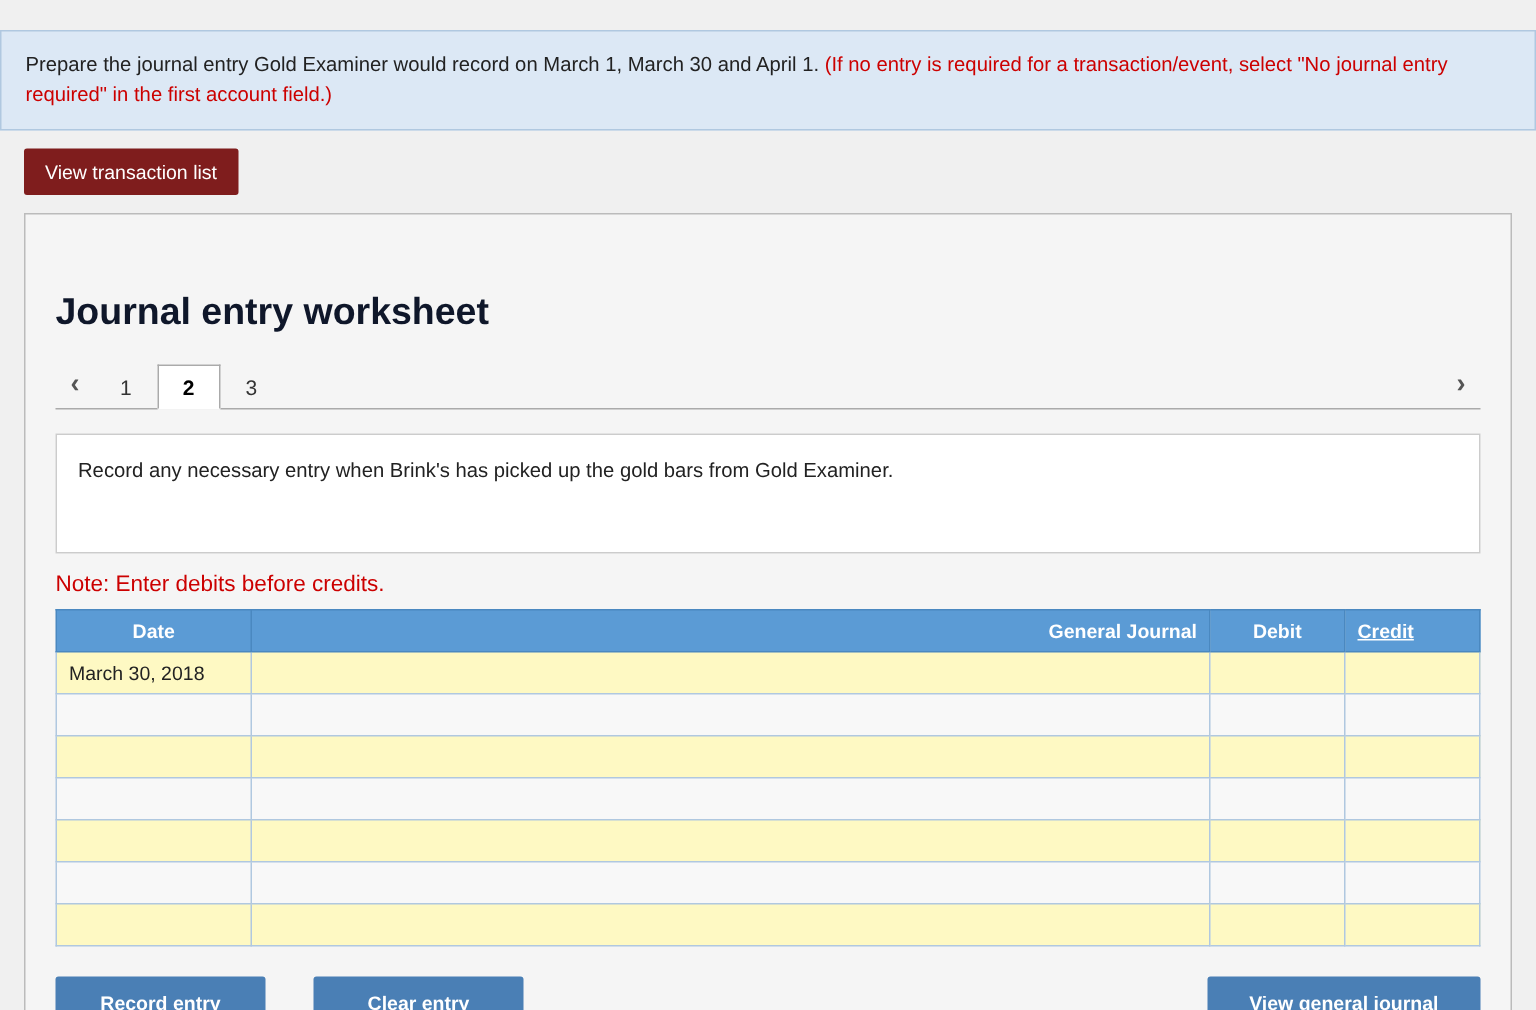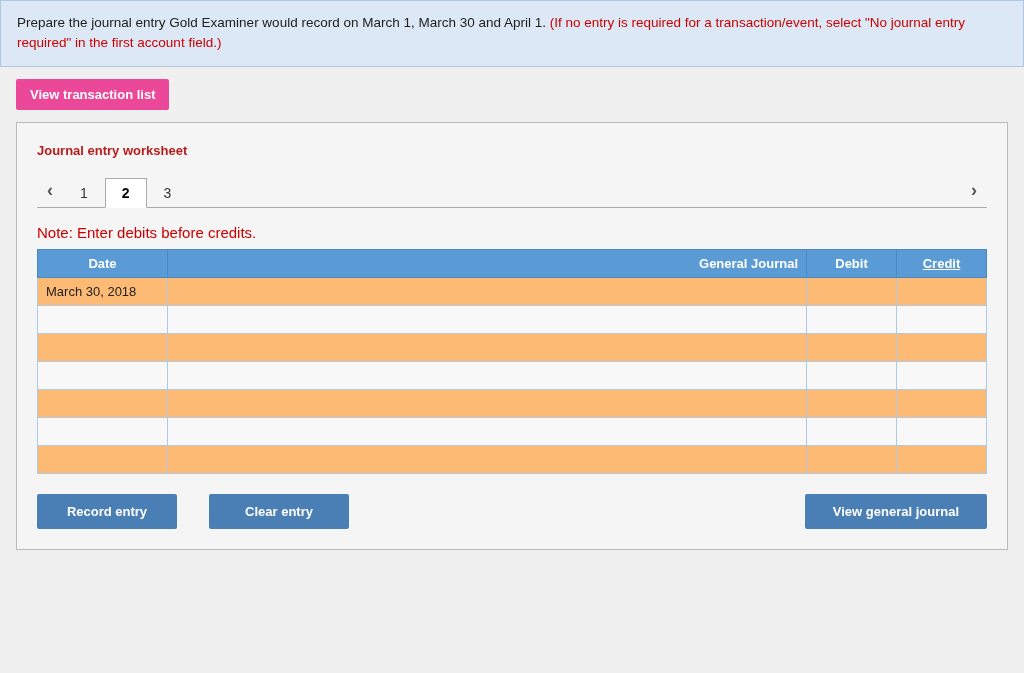--- a/index.html
+++ b/index.html
@@ -11,50 +11,52 @@
       min-height: 673px;
     }
 
     .top-instruction {
       background: #dce8f5;
       border: 1px solid #b0c8e0;
       padding: 12px 16px;
       font-size: 13.5px;
       line-height: 1.5;
       color: #222;
+      margin-top: 20px;
     }
     .top-instruction .red-text {
       color: #cc0000;
     }
 
     .view-transaction-btn {
       display: inline-block;
       margin: 12px 16px;
-      background: #ec4899;
+      background: #7f1d1d;
       color: white;
       font-size: 13px;
-      font-weight: bold;
+      font-weight: normal;
       padding: 8px 14px;
       border: none;
       cursor: pointer;
       border-radius: 2px;
     }
 
     .worksheet-container {
       background: #f5f5f5;
       border: 1px solid #bbb;
       margin: 0 16px 16px 16px;
       padding: 20px;
     }
 
     .worksheet-title {
-      font-size: 13px;
+      font-size: 25px;
       font-weight: bold;
       margin-bottom: 16px;
-      color: #b91c1c;
+      color: #0f172a;
+      margin-top: 31px;
     }
 
     .tabs-nav {
       display: flex;
       align-items: flex-end;
       border-bottom: 1px solid #aaa;
       margin-bottom: 16px;
       gap: 0;
     }
     .tab-arrow {
@@ -128,25 +130,25 @@
     }
     .journal-table thead th.col-journal {
       text-align: right;
     }
     .journal-table thead th.col-debit {
       width: 90px;
       text-align: center;
     }
     .journal-table thead th.col-credit {
       width: 90px;
-      text-align: center;
+      text-align: left;
       text-decoration: underline;
     }
     .journal-table tbody tr {
-      background: #fdba74;
+      background: #fef9c3;
     }
     .journal-table tbody tr:nth-child(even) {
       background: #f8f8f8;
     }
     .journal-table tbody td {
       border: 1px solid #b0c8e0;
       padding: 0;
       height: 28px;
     }
     .journal-table tbody td input {
@@ -207,20 +209,23 @@
   <div class="worksheet-title">Journal entry worksheet</div>
 
   <div class="tabs-nav">
     <button class="tab-arrow">‹</button>
     <div class="tab-item">1</div>
     <div class="tab-item active">2</div>
     <div class="tab-item">3</div>
     <button class="tab-arrow tab-arrow-right">›</button>
   </div>
 
+  <div class="instruction-box">
+    <span>Record any necessary entry when Brink's has picked up the gold bars from Gold Examiner.</span>
+  </div>
 
   <div class="note-text">Note: Enter debits before credits.</div>
 
   <table class="journal-table">
     <thead>
       <tr>
         <th class="col-date">Date</th>
         <th class="col-journal">General Journal</th>
         <th class="col-debit">Debit</th>
         <th class="col-credit">Credit</th>

